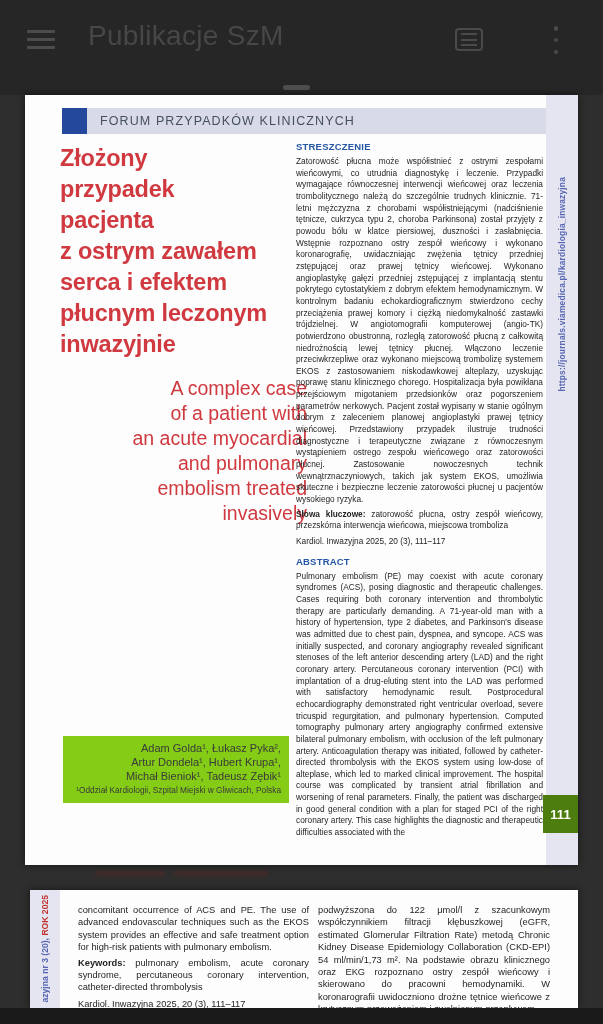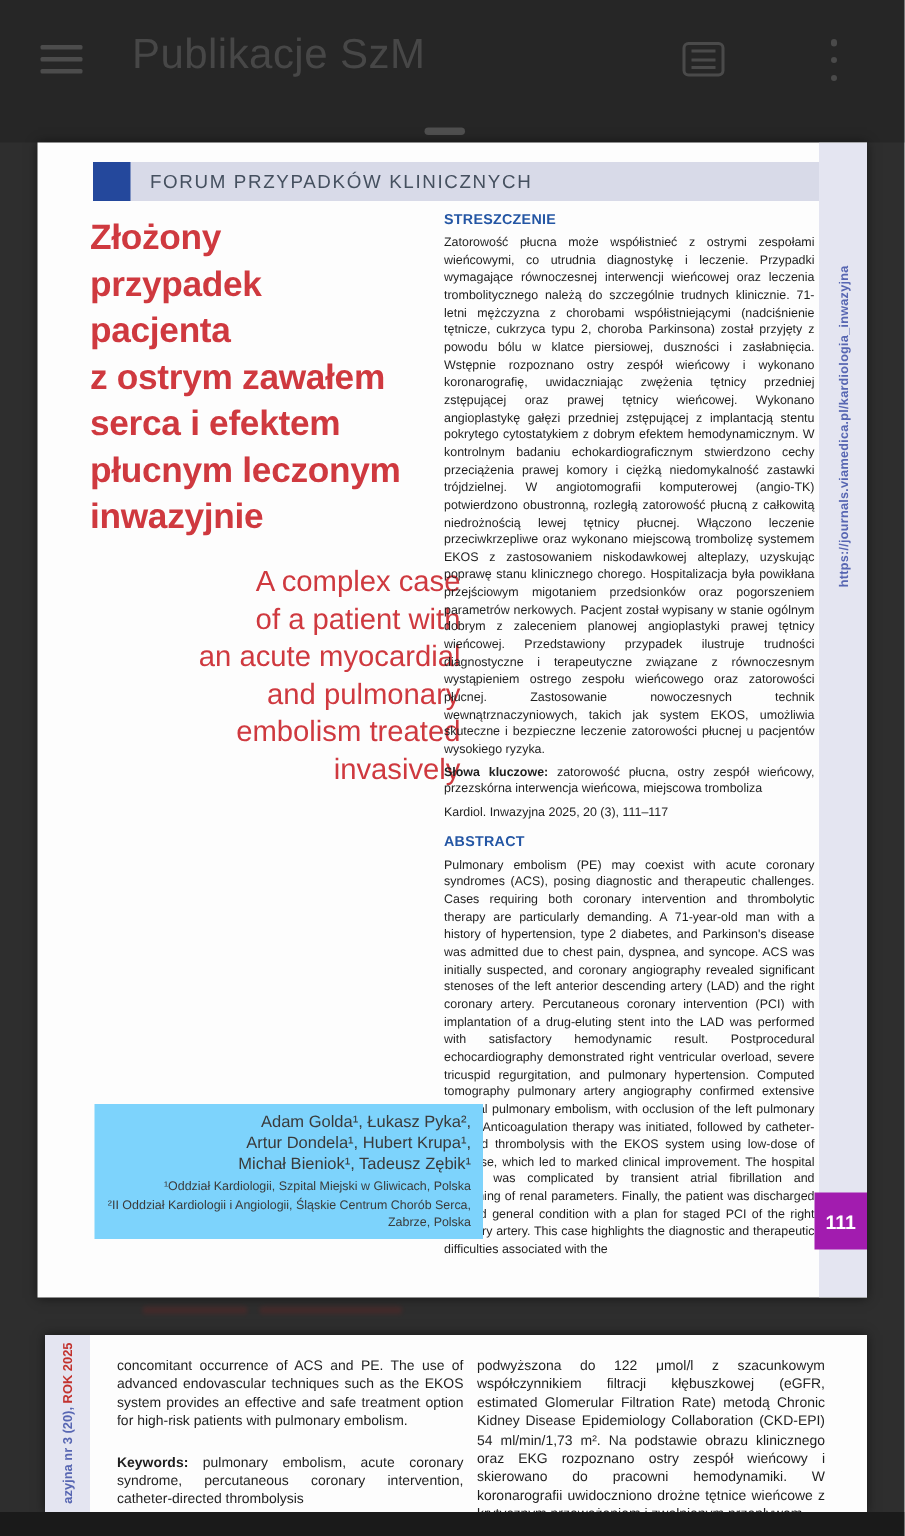--- a/index.html
+++ b/index.html
@@ -32,38 +32,38 @@
     background:#d8dae8; display:flex; align-items:center; }
   .band-square { width:25px; height:26px; background:#24489c; flex:none; }
   .band-label { margin-left:13px; font-size:12.5px; letter-spacing:1.1px; color:#45505f; }
 
   .side-strip { position:absolute; left:521px; top:0; width:32px; height:770px; background:#e4e5f1; }
   .side-url-wrap { position:absolute; left:521px; top:4px; width:32px; height:370px;
     display:flex; align-items:center; justify-content:center; }
   .v-text { writing-mode:vertical-rl; transform:rotate(180deg); white-space:nowrap; }
   .side-url { font-size:8.4px; font-weight:bold; color:#5766b2; letter-spacing:.2px; }
   .pagenum-box { position:absolute; left:518px; top:700px; width:35px; height:38px;
-    background:#a21caf; color:#ffffff; font-size:13px; font-weight:bold;
+    background:#4d7c0f; color:#ffffff; font-size:13px; font-weight:bold;
     display:flex; align-items:center; justify-content:center; }
 
   .title-pl { position:absolute; left:35px; top:48px; width:247px; 
     color:#cf393f; font-weight:bold; font-size:23.5px; line-height:31px; letter-spacing:-.2px; }
   .title-en { position:absolute; left:35px; top:281px; width:247px; text-align:right;
     color:#cf393f; font-weight:normal; font-size:19.5px; line-height:25px; }
 
   .right-col { position:absolute; left:271px; top:46px; width:247px; }
   .col-heading { font-size:9.5px; font-weight:bold; color:#2456a4; margin-bottom:4px; letter-spacing:.2px; }
   .right-col p.body { font-size:8.3px; line-height:11.65px; text-align:justify; color:#1e1e1e; }
   .kw { margin-top:3px; }
   .kw b { font-weight:bold; }
   .cit { margin-top:4px; text-align:left !important; }
   .abstract-heading { margin-top:8px; }
 
-  .authors-box { position:absolute; left:38px; top:641px; width:259px;
-    background:#7dd3fc; padding:6px 8px 7px 8px; text-align:right; }
+  .authors-box { position:absolute; left:38px; top:641px; width:226px;
+    background:#84cc16; padding:6px 8px 7px 8px; text-align:right; }
   .author-line { font-size:11px; line-height:13.8px; color:#3a3a3a; }
   .affil { font-size:8.3px; line-height:10.6px; color:#3a3a3a; margin-top:2px; }
 
   
   .page-gap-smudge { position:absolute; left:95px; top:866px; width:190px; height:14px;
     display:flex; gap:8px; align-items:center; filter:blur(1.5px); opacity:.28; }
   .page-gap-smudge i { display:block; height:5px; background:#7a2424; border-radius:2px; }
   .page-gap-smudge i:nth-child(1){ width:70px; } .page-gap-smudge i:nth-child(2){ width:95px; }
 
   
@@ -71,21 +71,21 @@
     background:#fdfdfd; box-shadow:0 0 7px rgba(0,0,0,.55); overflow:hidden; }
   .p2-strip { position:absolute; left:0; top:0; width:30px; height:118px; background:#e4e5f1;
     display:flex; align-items:center; justify-content:center; }
   .p2-strip .v-text { font-size:8.6px; font-weight:bold; }
   .p2-issue { color:#5766b2; }
   .p2-year { color:#c2322e; }
   .p2-col { position:absolute; top:14px; font-size:9.3px; line-height:12.4px;
     text-align:justify; color:#1e1e1e; }
   .p2-col-left { left:48px; width:231px; }
   .p2-col-right { left:288px; width:232px; }
-  .p2-col .kw2 { margin-top:15px; }
+  .p2-col .kw2 { margin-top:3px; }
   .p2-col .cit2 { margin-top:4px; }
 
   .bottom-bar { position:absolute; left:0; top:1008px; width:603px; height:16px; background:#1a1a1a; }
 </style>
 </head>
 <body>
 
 <div class="app-bar">
   <div class="hamburger">
     <span></span>
@@ -147,21 +147,20 @@
       <p class="body cit">Kardiol. Inwazyjna 2025, 20 (3), 111–117</p>
       <div class="col-heading abstract-heading">ABSTRACT</div>
       <p class="body">Pulmonary embolism (PE) may coexist with acute coronary syndromes (ACS), posing diagnostic and therapeutic challenges. Cases requiring both coronary intervention and thrombolytic therapy are particularly demanding. A 71-year-old man with a history of hypertension, type 2 diabetes, and Parkinson's disease was admitted due to chest pain, dyspnea, and syncope. ACS was initially suspected, and coronary angiography revealed significant stenoses of the left anterior descending artery (LAD) and the right coronary artery. Percutaneous coronary intervention (PCI) with implantation of a drug-eluting stent into the LAD was performed with satisfactory hemodynamic result. Postprocedural echocardiography demonstrated right ventricular overload, severe tricuspid regurgitation, and pulmonary hypertension. Computed tomography pulmonary artery angiography confirmed extensive bilateral pulmonary embolism, with occlusion of the left pulmonary artery. Anticoagulation therapy was initiated, followed by catheter-directed thrombolysis with the EKOS system using low-dose of alteplase, which led to marked clinical improvement. The hospital course was complicated by transient atrial fibrillation and worsening of renal parameters. Finally, the patient was discharged in good general condition with a plan for staged PCI of the right coronary artery. This case highlights the diagnostic and therapeutic difficulties associated with the</p>
     </div>
 
     <div class="authors-box">
       <div class="author-line">Adam Golda¹, Łukasz Pyka²,</div>
       <div class="author-line">Artur Dondela¹, Hubert Krupa¹,</div>
       <div class="author-line">Michał Bieniok¹, Tadeusz Zębik¹</div>
       <div class="affil">¹Oddział Kardiologii, Szpital Miejski w Gliwicach, Polska</div>
-      <div class="affil">²II Oddział Kardiologii i Angiologii, Śląskie Centrum Chorób Serca, Zabrze, Polska</div>
     </div>
   </div>
 
   <div class="page-gap-smudge">
       <i></i>
       <i></i>
     </div>
 
   <div class="page2">
     <div class="p2-strip">

